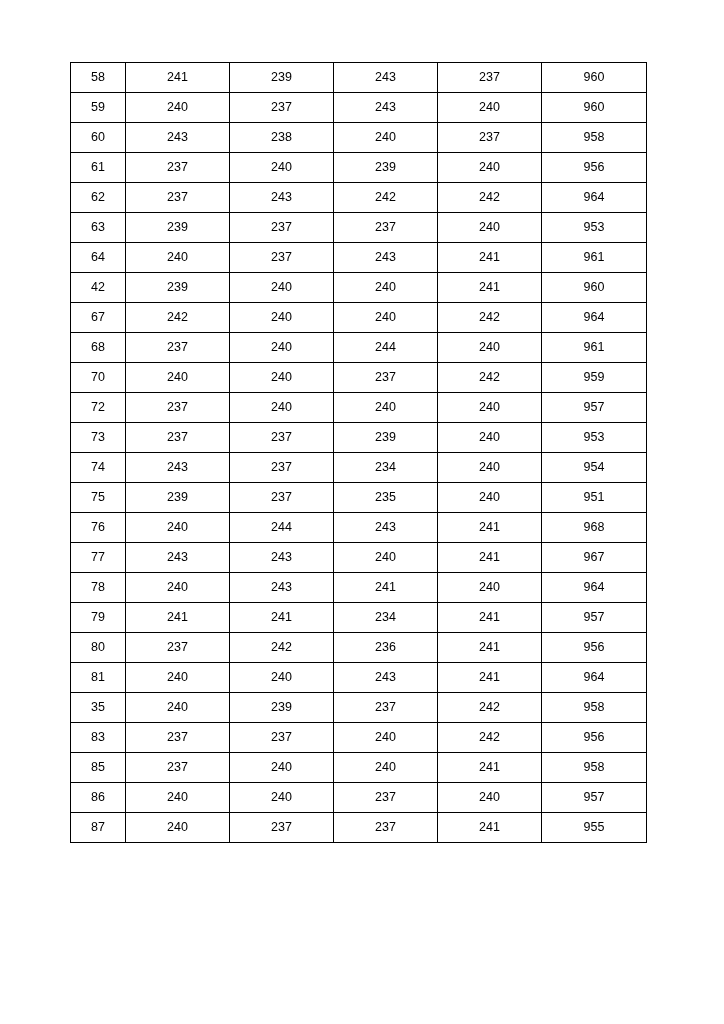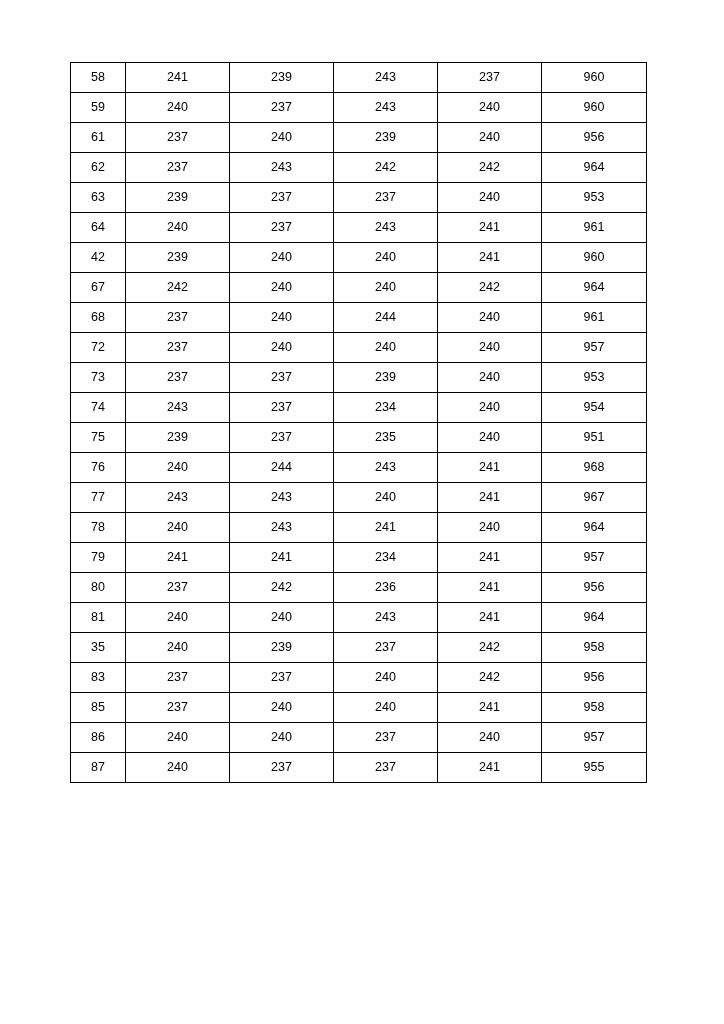--- a/index.html
+++ b/index.html
@@ -60,20 +60,28 @@
         </tr>
         <tr>
           <td class="c0">59</td>
           <td class="c1">240</td>
           <td class="c2">237</td>
           <td class="c3">243</td>
           <td class="c4">240</td>
           <td class="c5">960</td>
         </tr>
         <tr>
+          <td class="c0">60</td>
+          <td class="c1">243</td>
+          <td class="c2">238</td>
+          <td class="c3">240</td>
+          <td class="c4">237</td>
+          <td class="c5">958</td>
+        </tr>
+        <tr>
           <td class="c0">61</td>
           <td class="c1">237</td>
           <td class="c2">240</td>
           <td class="c3">239</td>
           <td class="c4">240</td>
           <td class="c5">956</td>
         </tr>
         <tr>
           <td class="c0">62</td>
           <td class="c1">237</td>
@@ -114,20 +122,28 @@
           <td class="c4">242</td>
           <td class="c5">964</td>
         </tr>
         <tr>
           <td class="c0">68</td>
           <td class="c1">237</td>
           <td class="c2">240</td>
           <td class="c3">244</td>
           <td class="c4">240</td>
           <td class="c5">961</td>
+        </tr>
+        <tr>
+          <td class="c0">70</td>
+          <td class="c1">240</td>
+          <td class="c2">240</td>
+          <td class="c3">237</td>
+          <td class="c4">242</td>
+          <td class="c5">959</td>
         </tr>
         <tr>
           <td class="c0">72</td>
           <td class="c1">237</td>
           <td class="c2">240</td>
           <td class="c3">240</td>
           <td class="c4">240</td>
           <td class="c5">957</td>
         </tr>
         <tr>

